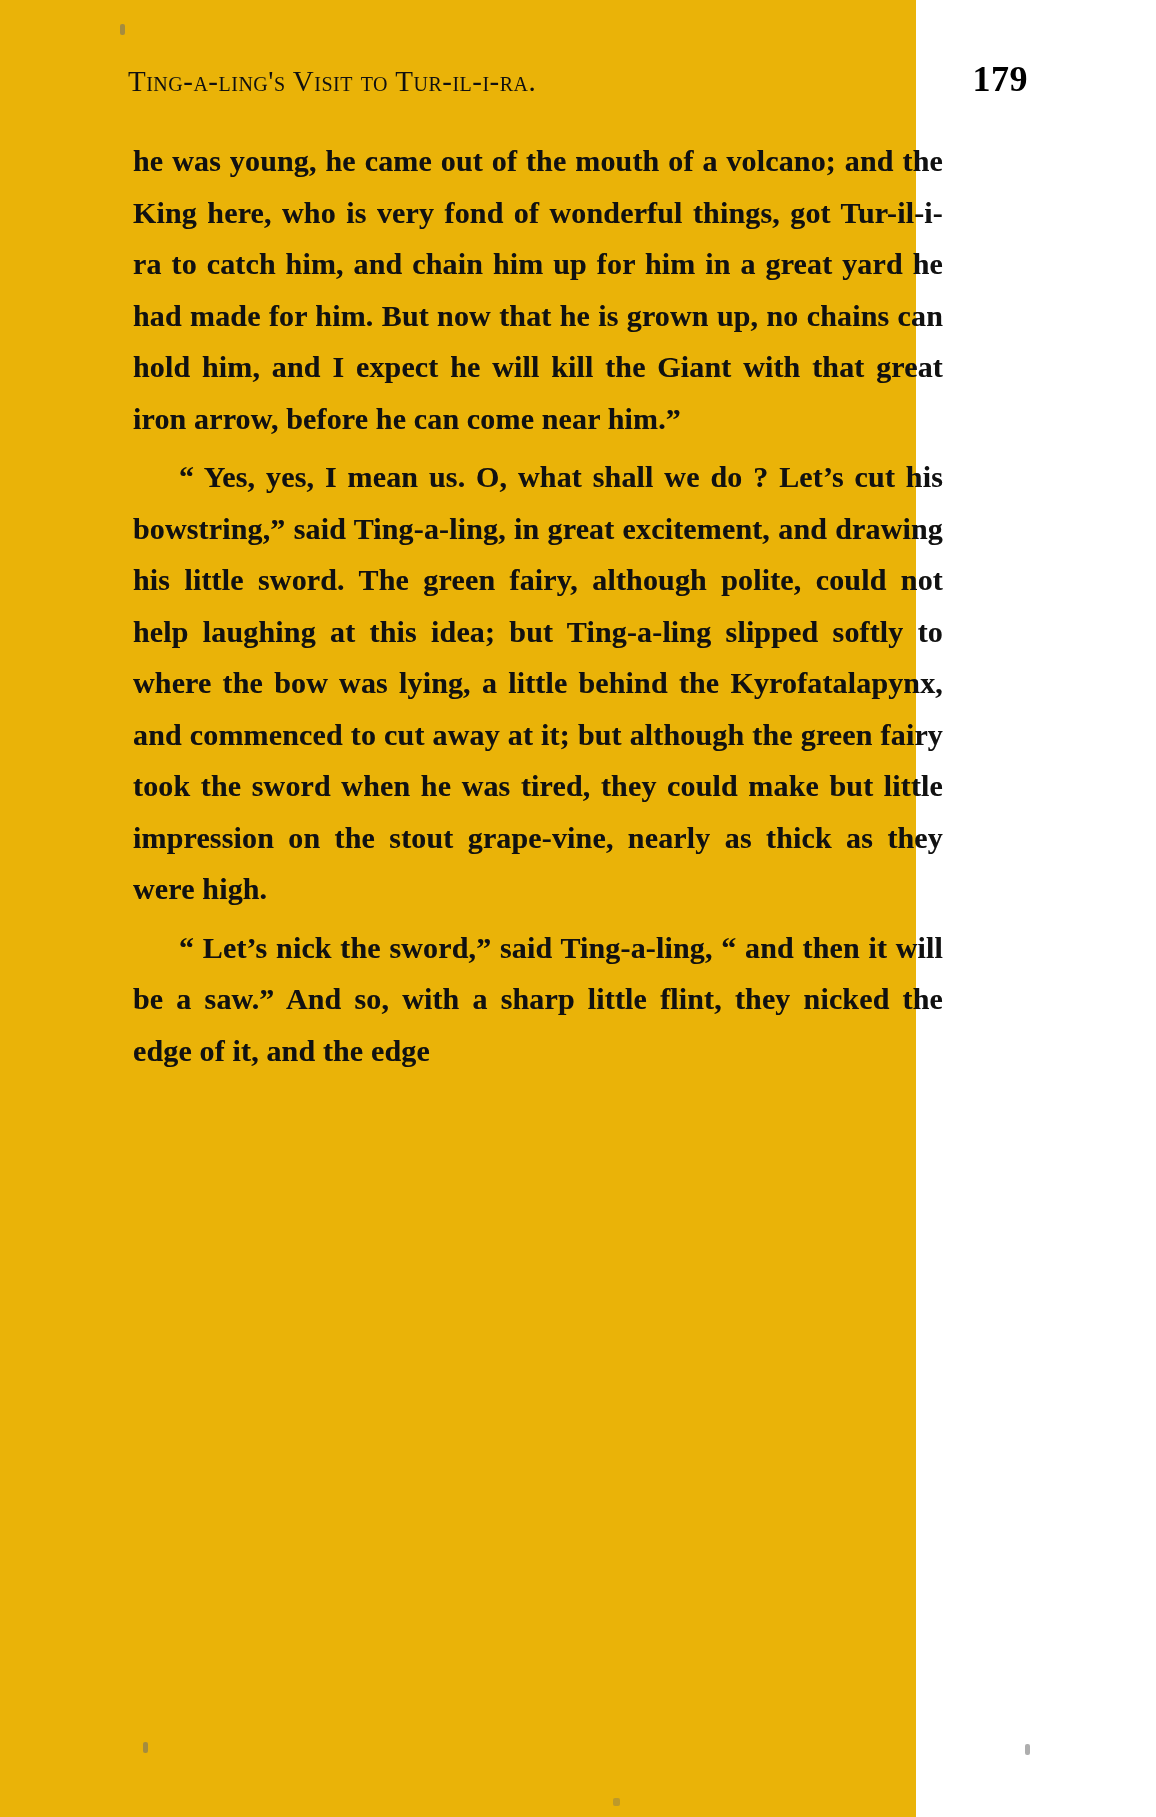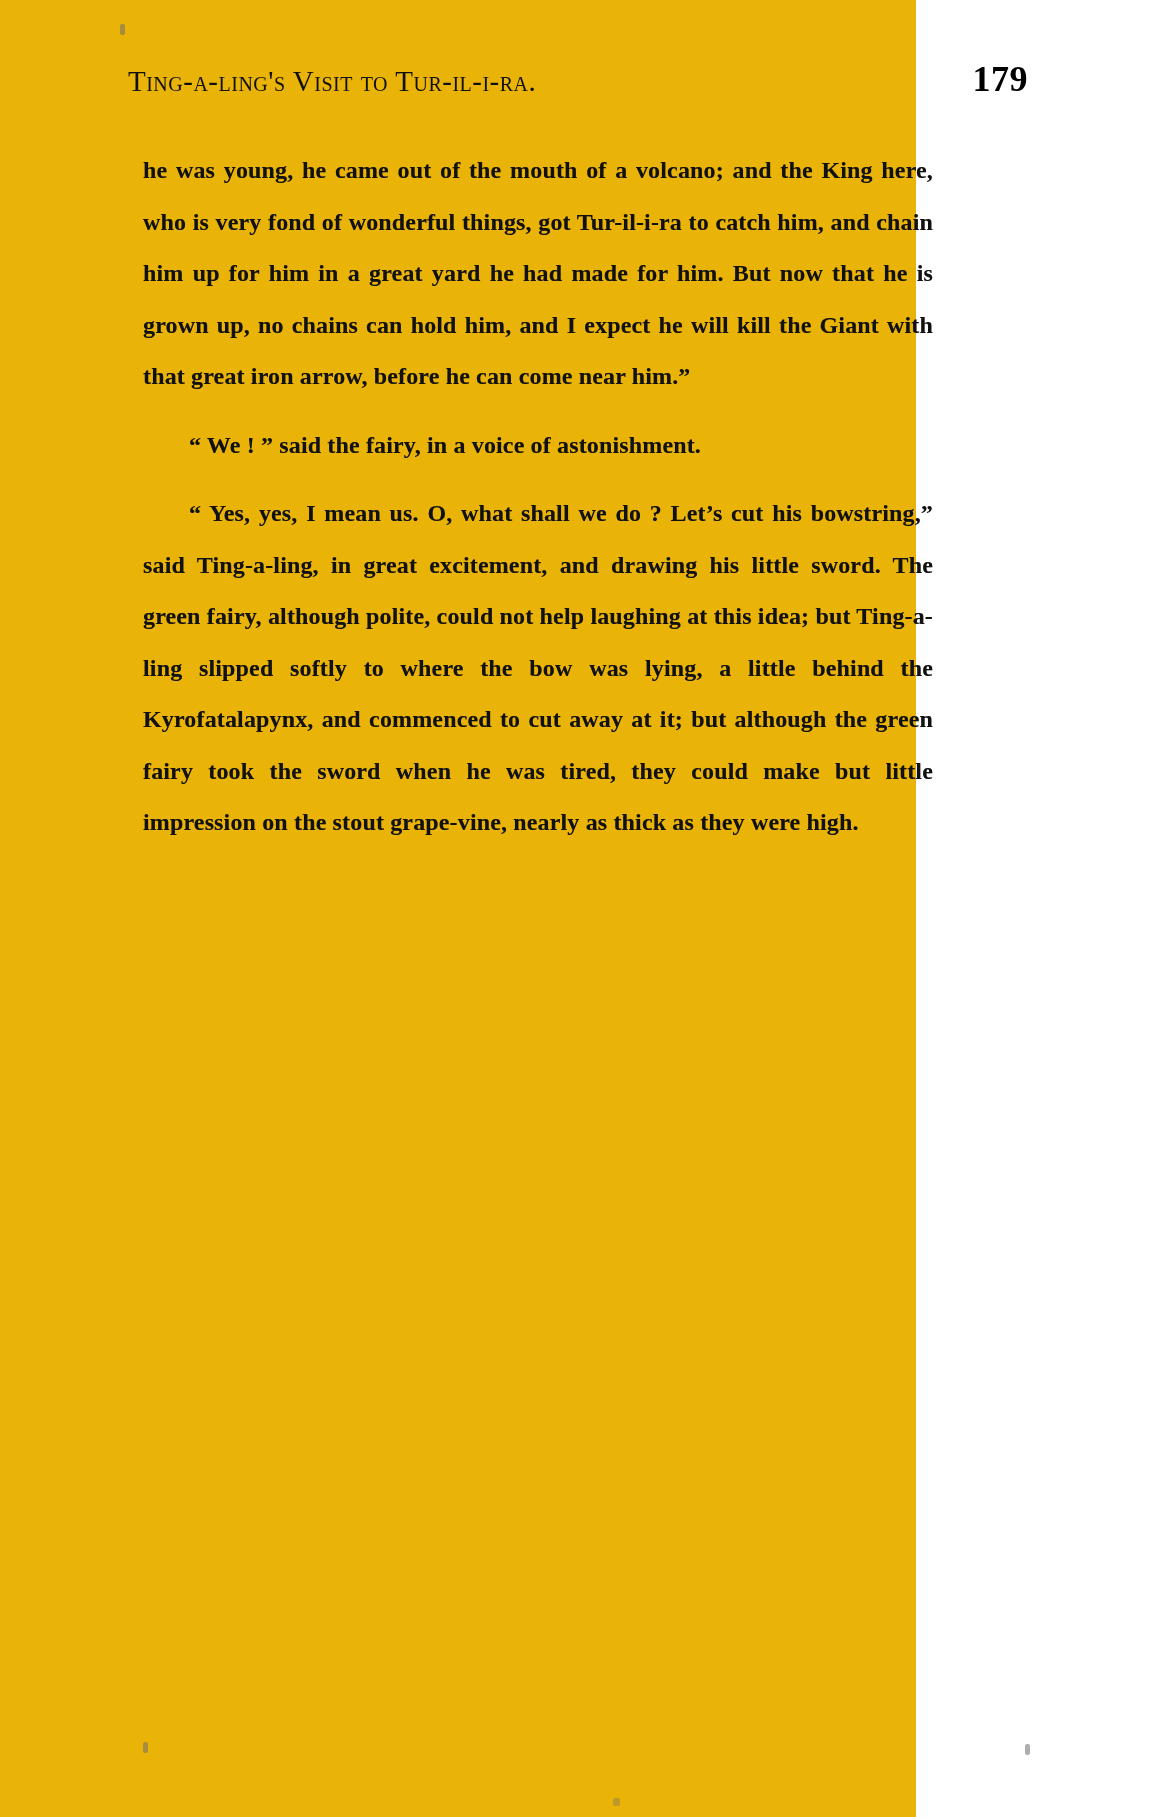--- a/index.html
+++ b/index.html
@@ -61,22 +61,22 @@
   }
 
   .textblock {
     position: absolute;
     left: 126px;
     top: 128px;
     width: 824px;
   }
 
   p.para {
-    margin: 17px;
-    font-size: 24px;
+    margin: 7px;
+    font-size: 30px;
     line-height: 51.5px;
     text-align: justify;
     text-justify: inter-word;
     color: #111;
     text-indent: 0;
     -webkit-font-smoothing: antialiased;
   }
   p.para.indent {
     text-indent: 46px;
   }
@@ -97,17 +97,17 @@
   <div class="edge-mark bottom-right"></div>
   <div class="edge-mark bottom-center"></div>
 
   <div class="running-head">
     <div class="head-title">Ting-a-ling's Visit to Tur-il-i-ra.</div>
     <div class="head-folio">179</div>
   </div>
 
   <div class="textblock">
     <p class="para">he was young, he came out of the mouth of a volcano; and the King here, who is very fond of wonderful things, got Tur-il-i-ra to catch him, and chain him up for him in a great yard he had made for him.   But now that he is grown up, no chains can hold him, and I expect he will kill the Giant with that great iron arrow, before he can come near him.”</p>
-    <p class="para indent">“ We ! ” said the fairy, in a voice of astonishment.</p>
     <p class="para indent">“ Yes, yes, I mean us.   O, what shall we do ? Let’s cut his bowstring,” said Ting-a-ling, in great excitement, and drawing his little sword.   The green fairy, although polite, could not help laughing at this idea; but Ting-a-ling slipped softly to where the bow was lying, a little behind the Kyrofatalapynx, and commenced to cut away at it; but although the green fairy took the sword when he was tired, they could make but little impression on the stout grape-vine, nearly as thick as they were high.</p>
+    <p class="para indent">“ Let’s nick the sword,” said Ting-a-ling, “ and then it will be a saw.”   And so, with a sharp little flint, they nicked the edge of it, and the edge</p>
   </div>
 
 </div>
 
 </body></html>

